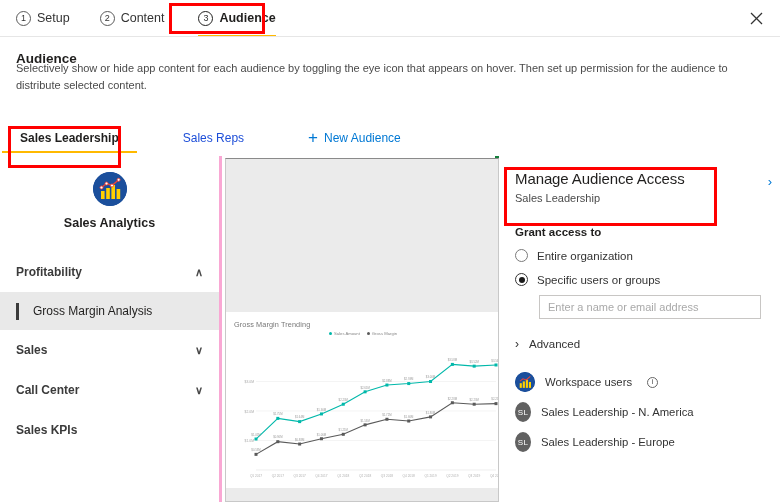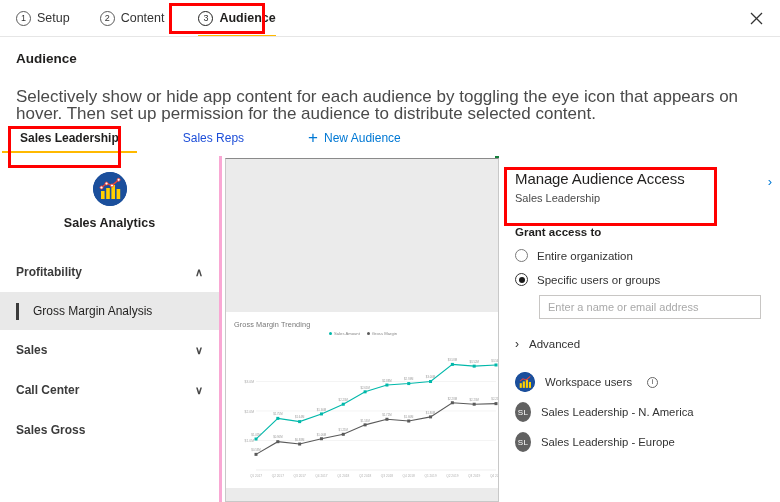--- a/index.html
+++ b/index.html
@@ -59,23 +59,23 @@
     position: absolute; left: 0; top: 36px; width: 780px; height: 1px;
     background: #e6e6e6;
   }
 
   
   .page-title {
     position: absolute; left: 16px; top: 51px;
     font-size: 13.5px; font-weight: bold; color: #201f1e;
   }
   .page-desc {
-    position: absolute; left: 16px; top: 88px;
+    position: absolute; left: 16px; top: 60px;
     width: 752px;
-    font-size: 17px; line-height: 17px; color: #4a4a4a;
+    font-size: 11px; line-height: 17px; color: #4a4a4a;
   }
 
   
   .aud-tabs {
     position: absolute; left: 0; top: 126px;
     width: 780px; height: 30px;
     display: flex; align-items: flex-start;
   }
   .aud-tab {
     font-size: 12px; color: #1d4ed8;
@@ -340,21 +340,21 @@
         </div>
         <div class="nav-item">
           <span>Sales</span>
           <span class="chev">∨</span>
         </div>
         <div class="nav-item">
           <span>Call Center</span>
           <span class="chev">∨</span>
         </div>
         <div class="nav-item">
-          <span>Sales Gross</span>
+          <span>Sales KPIs</span>
         </div>
       </div>
     </div>
 
     <div class="preview">
       <div class="preview-frame">
         <div class="preview-top-blank"></div>
 
         <div class="chart-card">
           <div class="chart-title">Gross Margin Trending</div>

